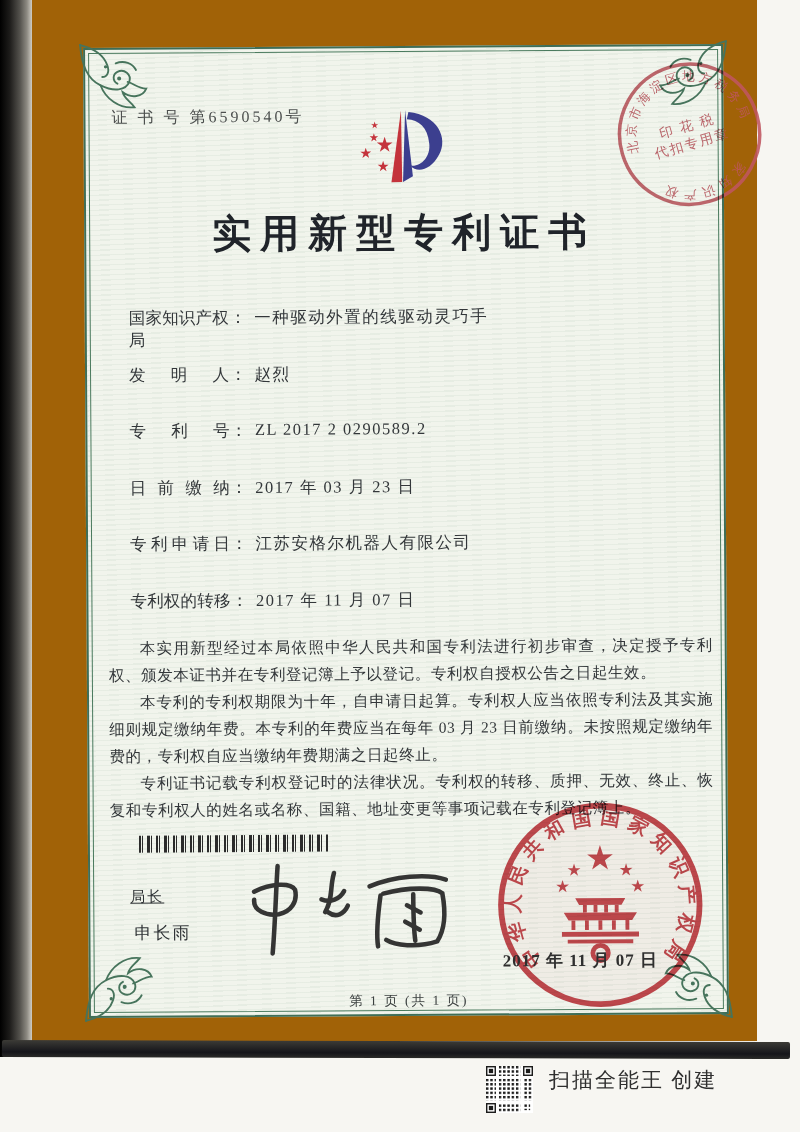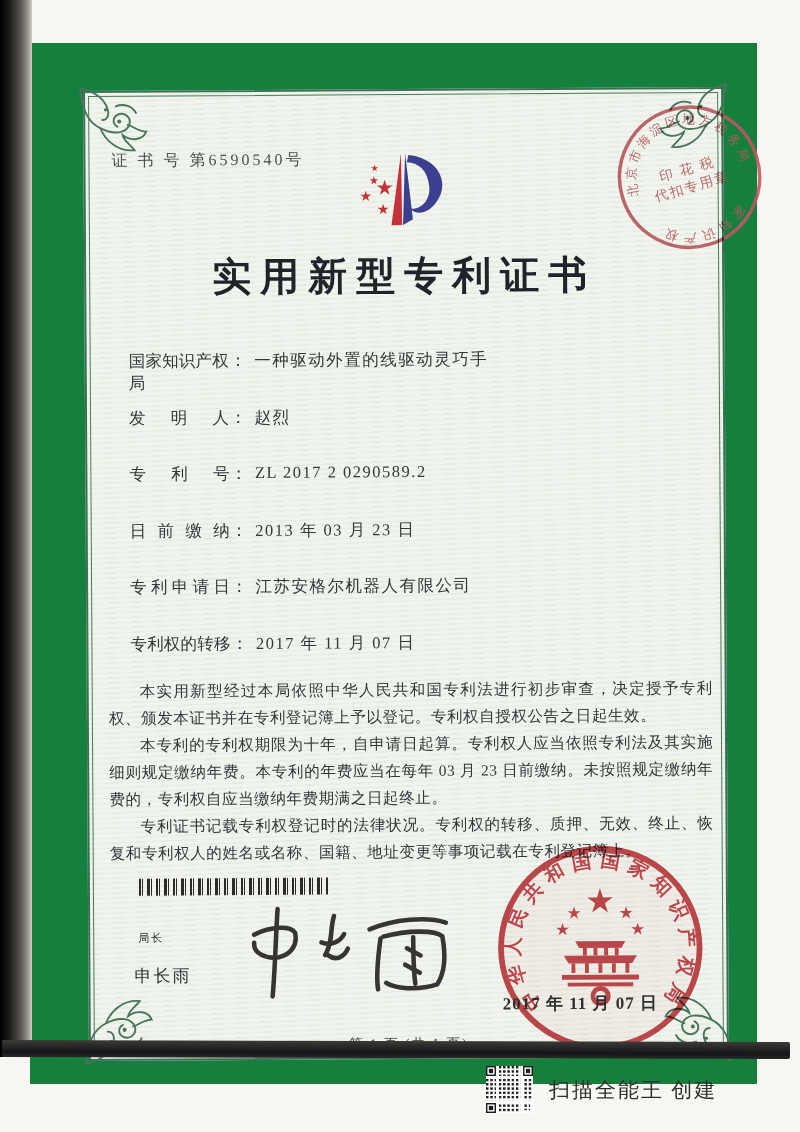--- a/index.html
+++ b/index.html
@@ -14,22 +14,21 @@
     position:absolute;left:0;top:0;width:32px;height:1057px;
     background:linear-gradient(90deg,#000 0%,#1d1c1a 30%,#54524d 62%,#8d8a82 84%,#cfccc4 100%);
   }
   .bottom-edge{
     position:absolute;left:2px;top:1041px;width:788px;height:17px;
     background:linear-gradient(180deg,#3c3b36 0%,#15151a 70%,#2a2a28 100%);
     border-radius:2px;transform:rotate(.15deg);
   }
   .paper{
     position:absolute;left:30px;top:0;width:727px;height:1041px;
-    background:#15803d;
-    margin-top:43px;
+    background:#a16207;
   }
   
   .frame{
     position:absolute;left:56px;top:46px;width:636px;height:966px;
     border:2px solid #3f6e57;
     transform:rotate(-.35deg);
     background:
       repeating-linear-gradient(178deg, rgba(105,150,120,.08) 0 1.4px, rgba(0,0,0,0) 1.4px 5px),
       #f1f4ec;
   }
@@ -63,35 +62,35 @@
   }
   .paras p{margin:0;text-indent:2em;letter-spacing:.6px;}
   .barcode{
     position:absolute;left:49px;top:786px;width:190px;height:17px;
     background:repeating-linear-gradient(90deg,
       #2b2b2b 0 2px,rgba(0,0,0,0) 2px 3px,
       #2b2b2b 3px 4px,rgba(0,0,0,0) 4px 8px,
       #2b2b2b 8px 11px,rgba(0,0,0,0) 11px 12px,
       #2b2b2b 12px 13px,rgba(0,0,0,0) 13px 17px);
   }
-  .sig-title{position:absolute;left:48px;top:838px;font-size:11px;color:#2e3235;letter-spacing:2px;}
+  .sig-title{position:absolute;left:40px;top:838px;font-size:15px;color:#2e3235;letter-spacing:2px;text-decoration:underline;}
   .sig-name{position:absolute;left:44px;top:872px;font-size:17px;color:#2e3235;letter-spacing:2px;}
   .signature-svg{position:absolute;left:138px;top:810px;}
   .seal{position:absolute;left:404px;top:752px;mix-blend-mode:multiply;opacity:.92;}
   .seal-date{
     position:absolute;left:412px;top:902px;z-index:5;
     font-size:17px;font-weight:600;color:#2f2f2f;letter-spacing:1px;
   }
   .footer{
     position:absolute;left:0;right:0;top:944px;text-align:center;
     font-size:13.5px;color:#3c4040;letter-spacing:2px;
   }
   .tax-stamp{position:absolute;left:524px;top:8px;mix-blend-mode:multiply;opacity:.88;}
   
-  .scan-mark{position:absolute;left:486px;top:1066px;display:flex;align-items:center;}
+  .scan-mark{position:absolute;left:486px;top:1066px;display:flex;}
   .scan-text{
     margin-left:16px;font-size:21px;color:#2f2f2f;letter-spacing:2px;
     font-family:"Liberation Serif","DejaVu Serif",serif;
   }
   .defs-holder{position:absolute;width:0;height:0;overflow:hidden;}
 </style>
 </head>
 <body>
 
 <svg class="defs-holder" aria-hidden="true">
@@ -160,21 +159,21 @@
             <span class="field-value">赵烈</span>
         </div>
         <div class="field-row">
           <span class="field-label">专利号</span>
             <span class="field-colon">：</span>
             <span class="field-value">ZL 2017 2 0290589.2</span>
         </div>
         <div class="field-row">
           <span class="field-label">日前缴纳</span>
             <span class="field-colon">：</span>
-            <span class="field-value">2013 年 03 月 23 日</span>
+            <span class="field-value">2017 年 03 月 23 日</span>
         </div>
         <div class="field-row">
           <span class="field-label">专利申请日</span>
             <span class="field-colon">：</span>
             <span class="field-value">江苏安格尔机器人有限公司</span>
         </div>
         <div class="field-row">
           <span class="field-label">专利权的转移</span>
             <span class="field-colon">：</span>
             <span class="field-value">2017 年 11 月 07 日</span>

